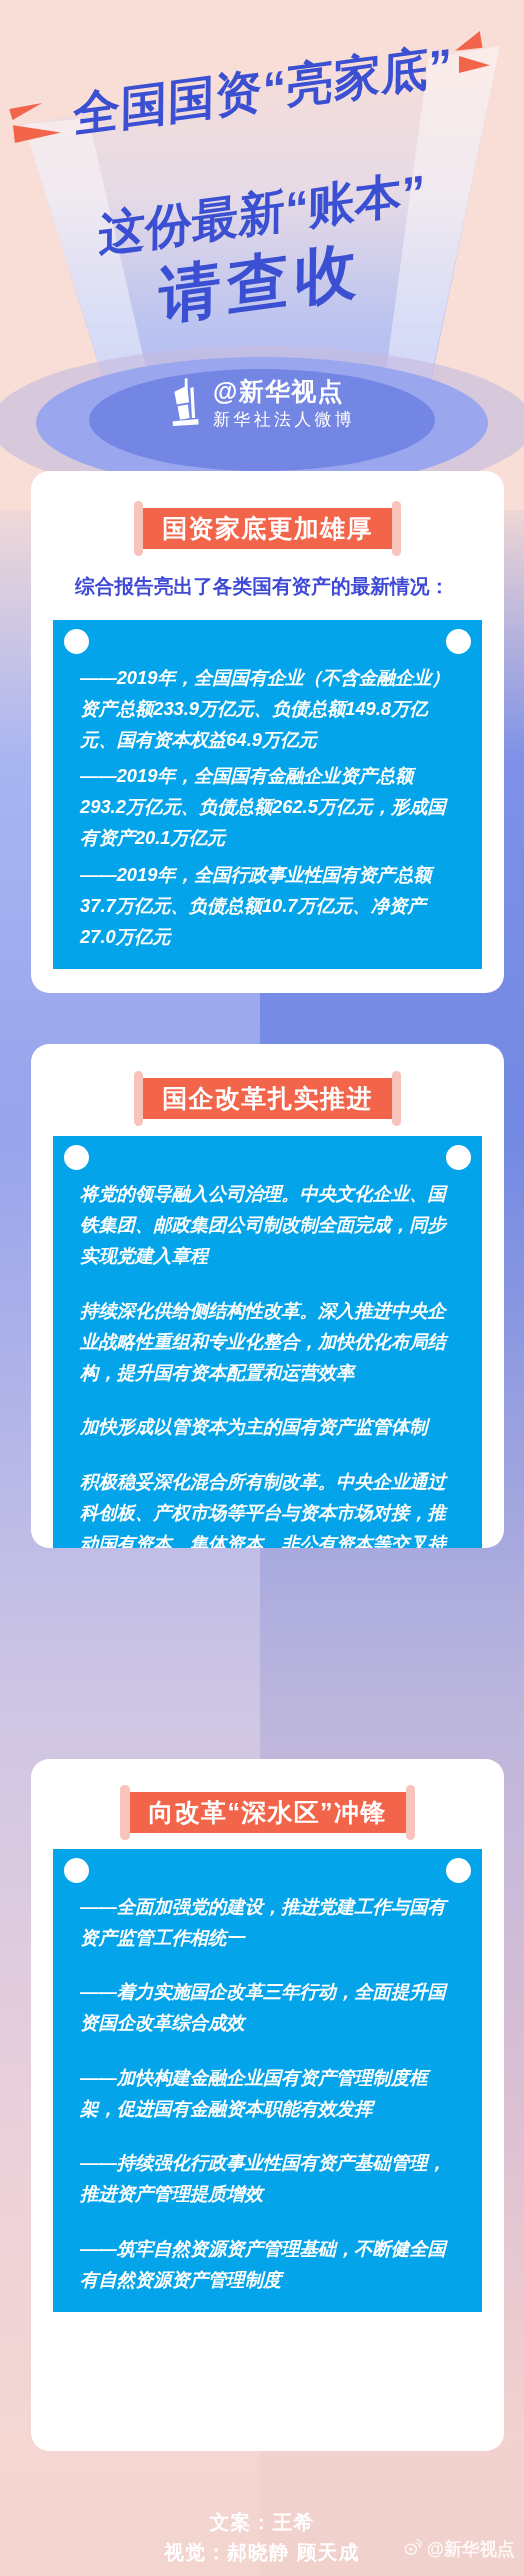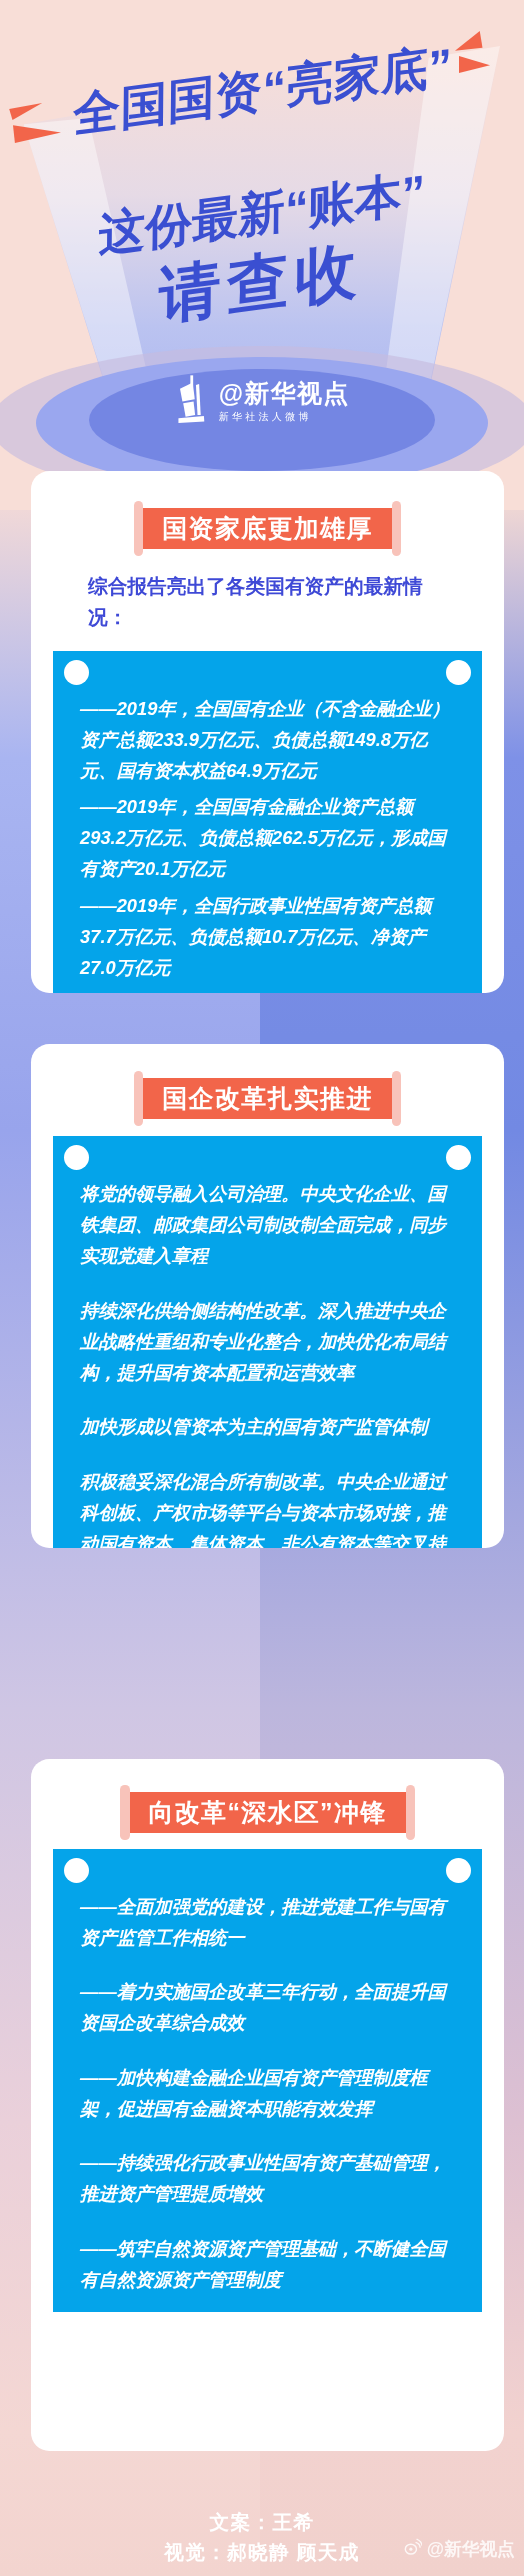--- a/index.html
+++ b/index.html
@@ -27,21 +27,21 @@
   .t3{font-size:62px;margin-top:11.8px;letter-spacing:6.6px;}
 
   .ellipse{position:absolute;border-radius:50%;}
   .e1{left:-9.8px;top:346px;width:544px;height:156px;background:#c6bbdf;opacity:.65;z-index:2;}
   .e2{left:36px;top:357px;width:452px;height:132px;background:#9aa7ef;z-index:2;}
   .e3{left:89px;top:369px;width:346px;height:102px;background:#7486e3;z-index:2;}
 
   .logo{position:absolute;left:50%;top:375px;transform:translateX(-50%);z-index:3;display:flex;align-items:center;gap:9.2px;color:#fff;}
   .logo svg{display:block;}
   .logo-handle{font-size:25px;font-weight:bold;letter-spacing:1.3px;}
-  .logo-sub{font-size:10px;letter-spacing:3.3px;margin-top:0;}
+  .logo-sub{font-size:17px;letter-spacing:3.3px;margin-top:0;}
 
   
   .bg-strip{position:absolute;top:510px;height:2066px;z-index:0;}
   .bg-l{left:0;width:260px;background:linear-gradient(180deg,#f0d8d8 0%,#a9b5f1 12%,#98a4ec 30%,#cfc6e4 58%,#ead0da 78%,#f4d7d3 93%,#f3d4cf 100%);}
   .bg-r{left:260px;width:265px;background:linear-gradient(180deg,#eed6d4 0%,#7e91e7 12%,#7289e3 30%,#bcb6dd 58%,#ddc0d2 78%,#f2d2cf 93%,#f1d1cc 100%);}
 
   
   .card{position:absolute;left:31px;width:473px;background:#fff;border-radius:18.3px;z-index:5;overflow:hidden;}
   .card1{top:471px;height:522px;}
   .card2{top:1044px;height:504px;}
@@ -51,21 +51,21 @@
           background:var(--accent_orange,#f2654a);color:#fff;font-size:25px;font-weight:bold;
           padding:0 23.6px;letter-spacing:1.3px;justify-content:center;}
   .banner::before,.banner::after{content:"";position:absolute;top:-7.2px;bottom:-7.2px;width:9.2px;border-radius:4.6px;
           background:var(--cap_pink,#f8c3ba);}
   .banner::before{left:-4.6px;}
   .banner::after{right:-4.6px;}
   .card1 .banner{margin-top:37px;}
   .card2 .banner{margin-top:34px;}
   .card3 .banner{margin-top:33px;}
 
-  .intro{margin:22px 57px 0;font-size:19.7px;line-height:31px;font-weight:bold;color:var(--text_blue,#3e49d6);}
+  .intro{margin:22px 44px 0;font-size:19.7px;line-height:31px;font-weight:bold;color:var(--text_blue,#3e49d6);}
   .indent{text-indent:2em;}
   .outro{margin-top:21px;}
 
   .bluebox{position:relative;margin:18.3px 21.6px 0;background:var(--box_blue,#04a4ea);padding:42px 27.5px 17px;}
   .card2 .bluebox{margin-top:17px;}
   .card3 .bluebox{margin-top:15.7px;}
   .dot{position:absolute;top:9.2px;width:25px;height:25px;border-radius:50%;background:#fff;}
   .dot-l{left:11.8px;}
   .dot-r{right:11.8px;}
   .bullet{margin:0;color:#fff;font-size:18.3px;line-height:31px;font-style:italic;font-weight:bold;}

